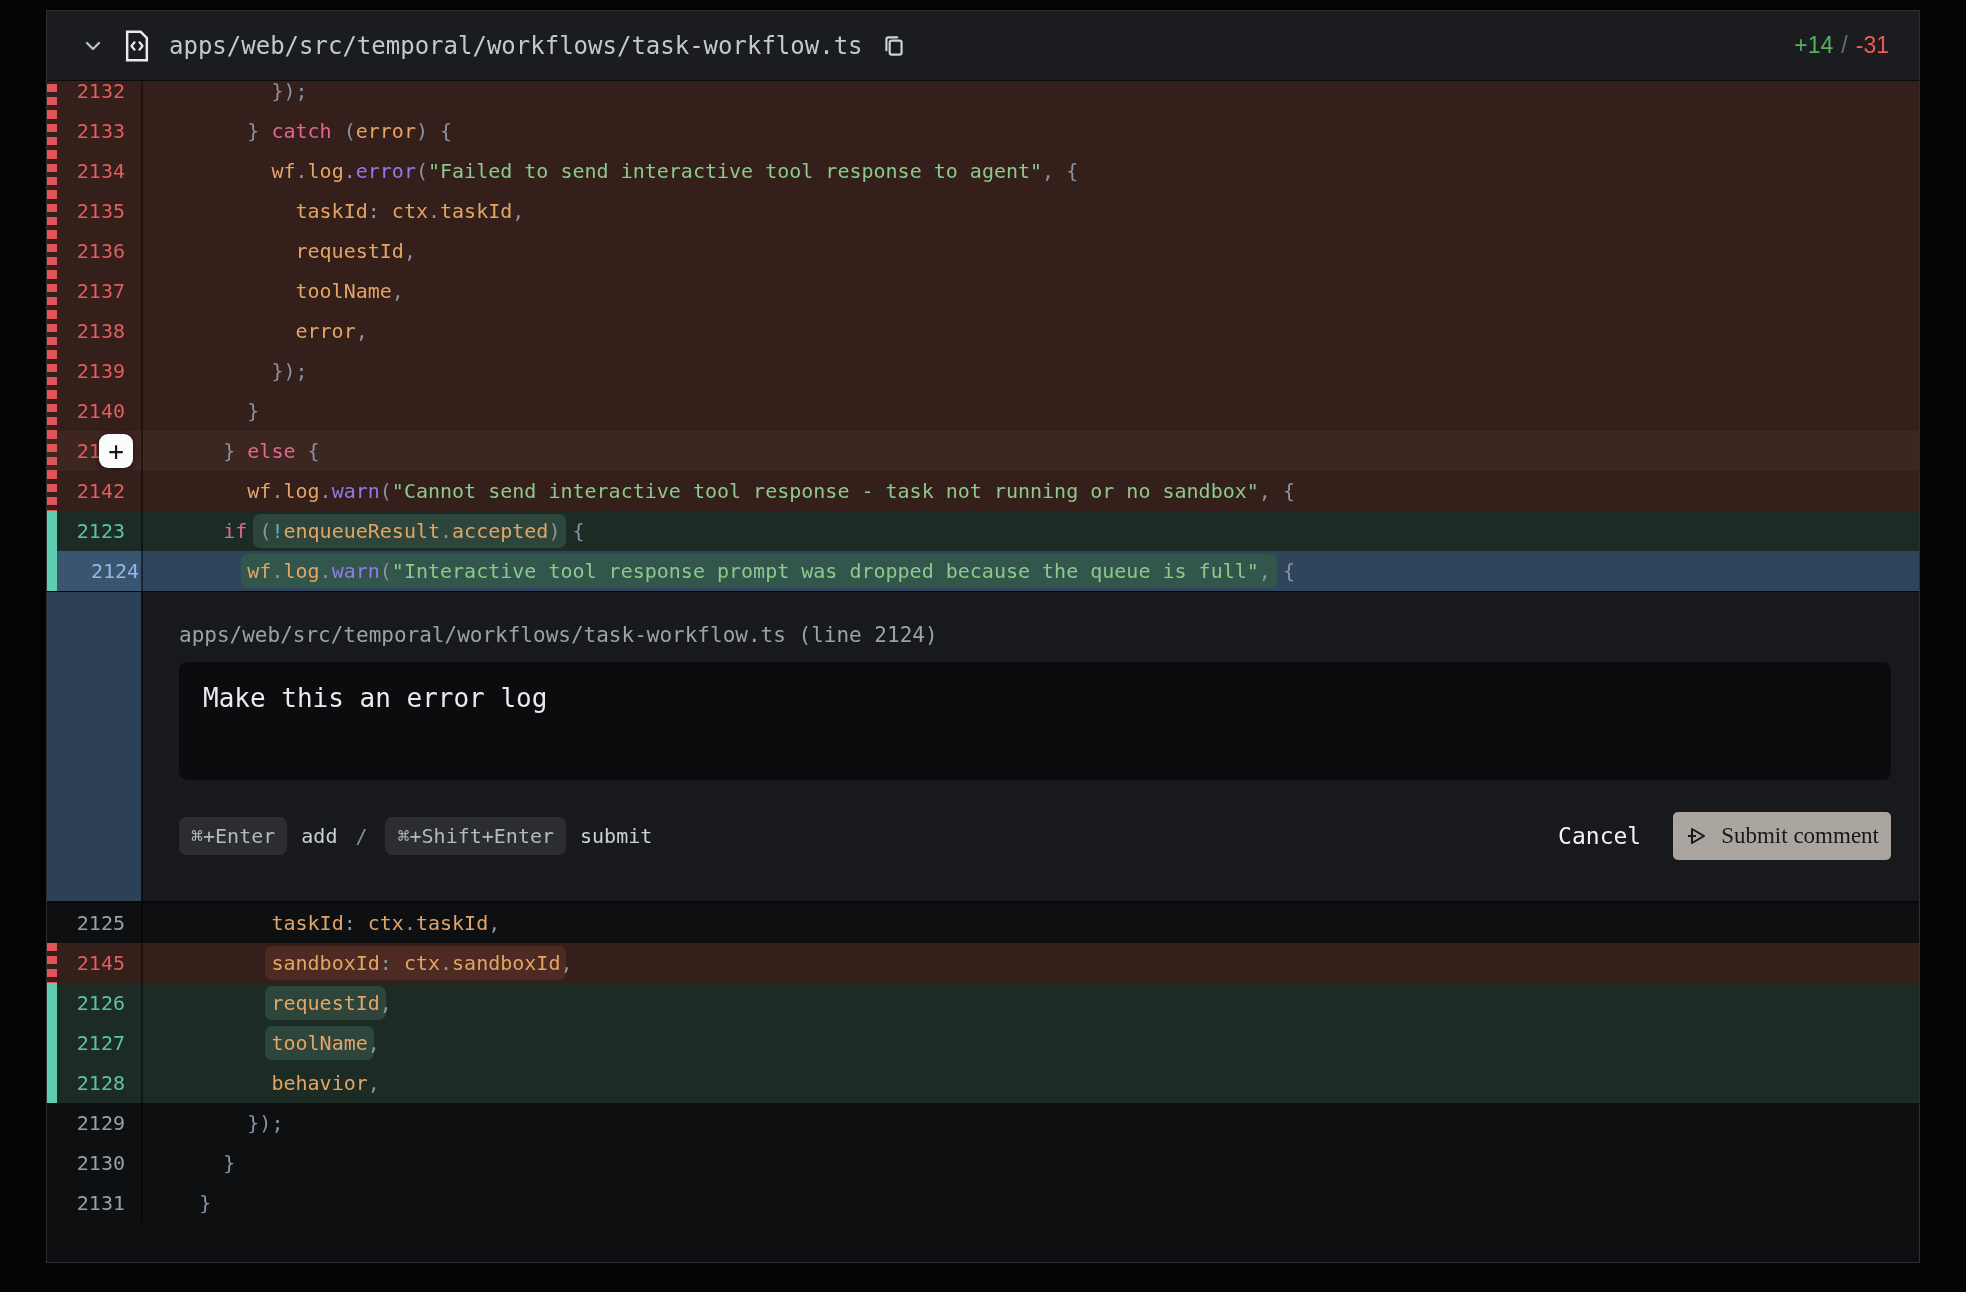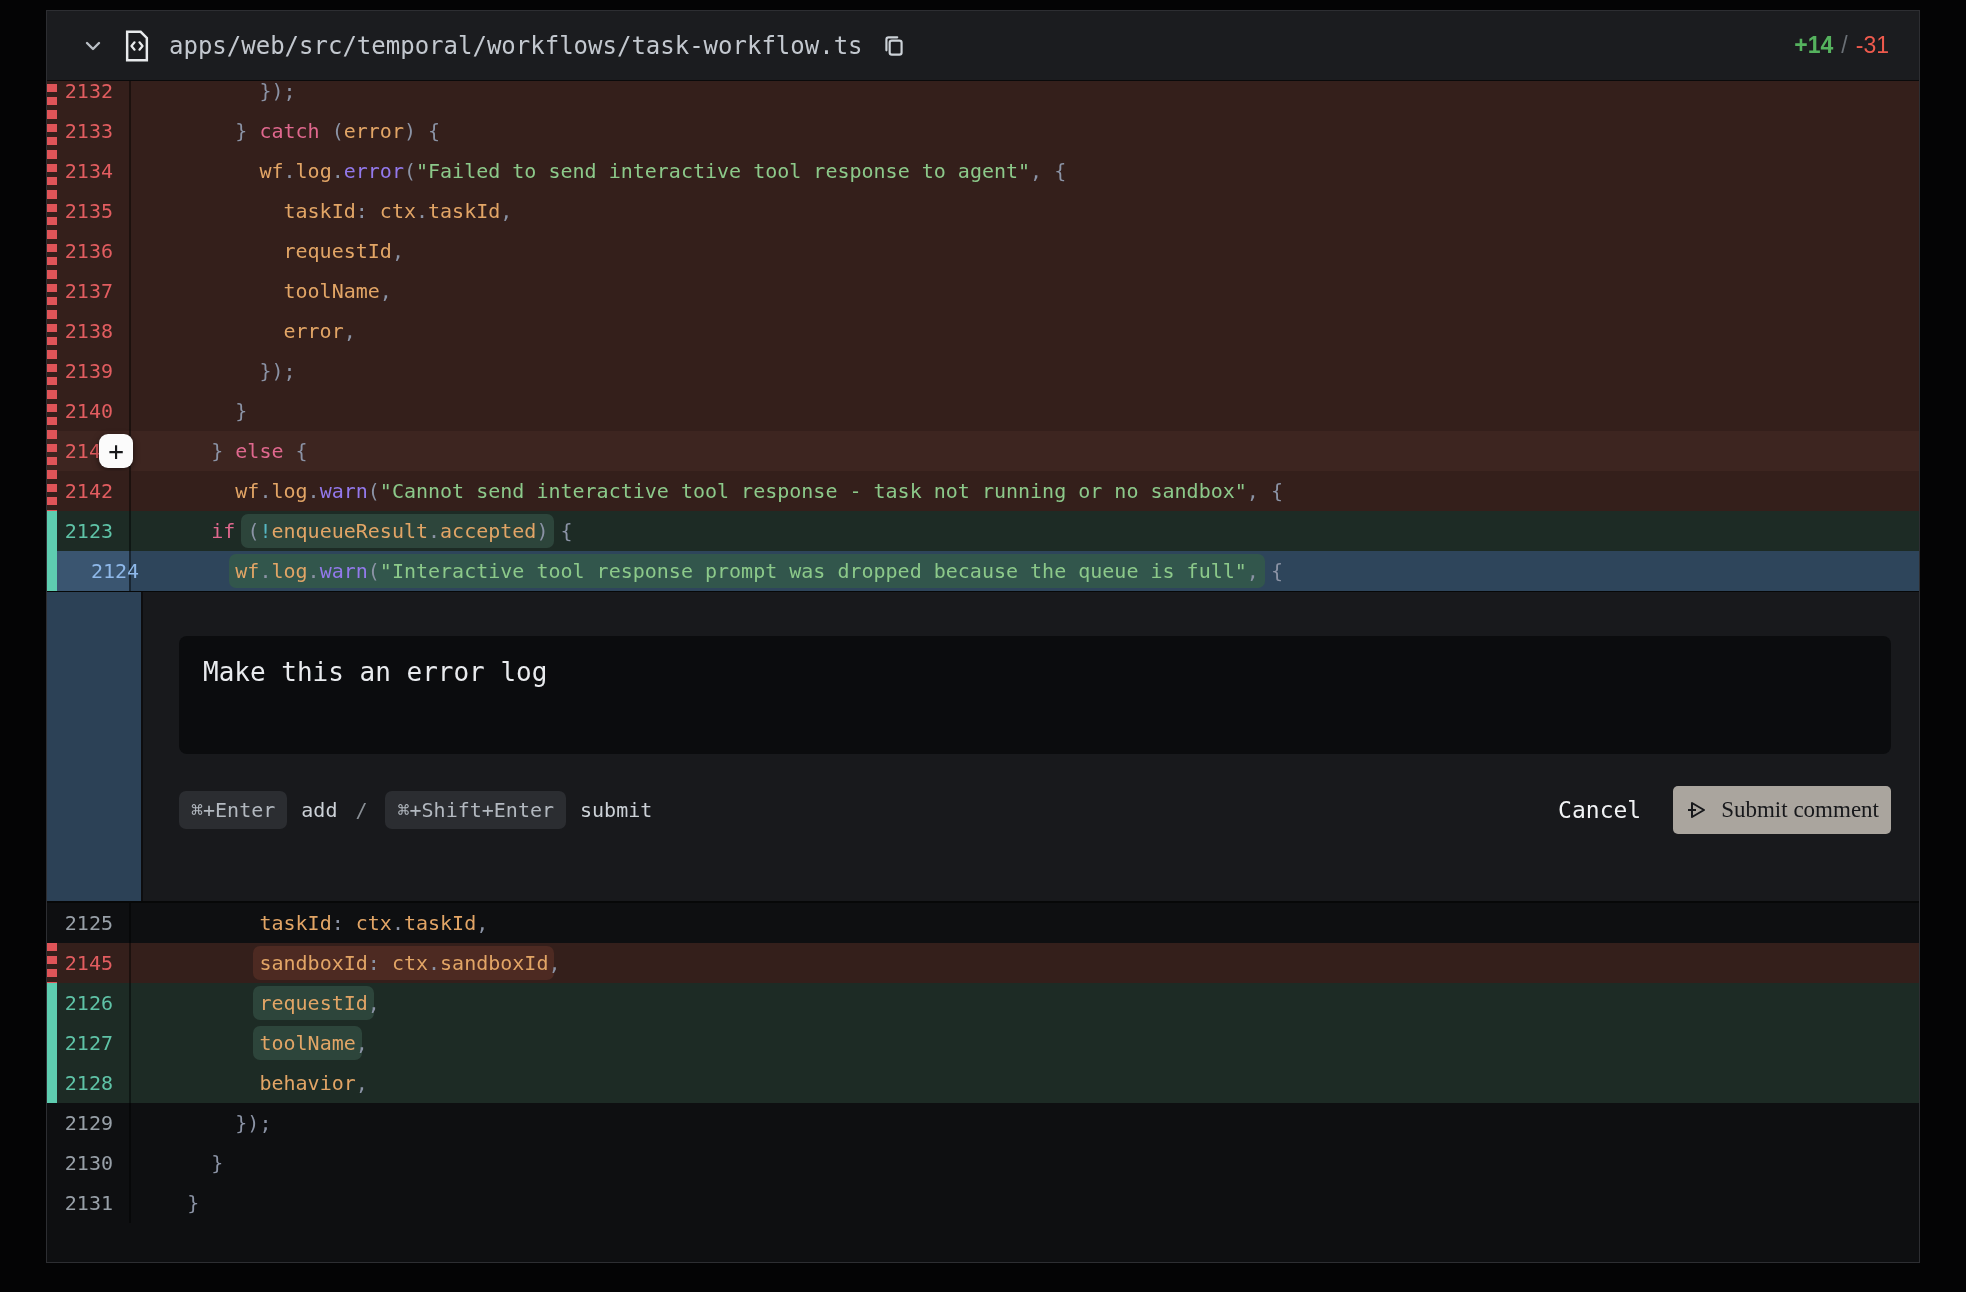--- a/index.html
+++ b/index.html
@@ -22,34 +22,34 @@
     height:70px;background:var(--header-bg);
     display:flex;align-items:center;gap:18px;
     padding:0 30px 0 34px;
     border-bottom:1px solid #0a0a0b;
     box-sizing:border-box;
   }
   .hdr .chev{display:flex;align-items:center;cursor:pointer;}
   .hdr .path{color:var(--header-text);font-size:24px;letter-spacing:0;white-space:nowrap;}
   .hdr .copy{display:flex;align-items:center;cursor:pointer;}
   .stats{margin-left:auto;font-family:"Liberation Sans","DejaVu Sans",sans-serif;font-size:23px;white-space:nowrap;}
-  .stats .add{color:var(--stat-add);font-weight:bold;}
+  .stats .add{color:var(--stat-add);}
   .stats .slash{color:var(--stat-slash);padding:0 8px;}
   .stats .del{color:var(--stat-del);}
   
   .row{height:40px;position:relative;}
   .row-inner{display:flex;height:40px;line-height:40px;font-size:20px;}
   .row.partial{height:30px;overflow:hidden;}
   .row.partial .row-inner{margin-top:-10px;}
   .row.del{background:var(--del-bg);}
   .row.del.hover{background:var(--del-bg-hover);}
   .row.add{background:var(--add-bg);}
   .row.sel{background:var(--sel-bg);}
   .row.ctx{background:var(--code-bg);}
-  .gutter{width:82px;flex:none;position:relative;display:flex;align-items:center;}
+  .gutter{width:94px;flex:none;position:relative;display:flex;align-items:center;}
   .row.sel .gutter{background:var(--sel-gutter-bg);}
   .bar{position:absolute;left:0;top:0;bottom:0;width:10px;}
   .row.add .bar,.row.sel .bar{background:var(--add-bar);}
   .row.del .bar{background:repeating-linear-gradient(to bottom,var(--del-dash) 0 8px,transparent 8px 13px);}
   .ln{flex:1;text-align:right;padding-right:16px;font-size:20px;}
   .row.del .ln{color:var(--del-ln);}
   .row.add .ln{color:var(--add-ln);}
   .row.sel .ln{color:var(--sel-ln);padding-left:44px;}
   .row.ctx .ln{color:var(--ctx-ln);}
   .codeline{flex:1;white-space:pre;border-left:2px solid rgba(0,0,0,.45);padding-left:8px;overflow:hidden;}
@@ -248,20 +248,21 @@
             <span class="ln">2124</span>
           </div>
           <div class="codeline"><span class="tk-pun">        </span><span class="hl"><span class="tk-id">wf</span><span class="tk-pun">.</span><span class="tk-id">log</span><span class="tk-pun">.</span><span class="tk-fn">warn</span><span class="tk-pun">(</span><span class="tk-str">"Interactive tool response prompt was dropped because the queue is full"</span><span class="tk-pun">,</span></span><span class="tk-pun"> {</span></div>
         </div>
       </div>
     </div>
 
   <div class="comment-row">
     <div class="comment-gutter"></div>
     <div class="comment-body">
+      <div class="comment-path">apps/web/src/temporal/workflows/task-workflow.ts (line 2124)</div>
       <textarea class="comment-input" spellcheck="false" style="">Make this an error log</textarea>
       <div class="comment-footer">
         <span class="kbd">⌘+Enter</span>
         <span class="sc-label">add</span>
         <span class="sc-sep">/</span>
         <span class="kbd">⌘+Shift+Enter</span>
         <span class="sc-label">submit</span>
         <button class="cancel-btn">Cancel</button>
         <button class="submit-btn">
           <span>

